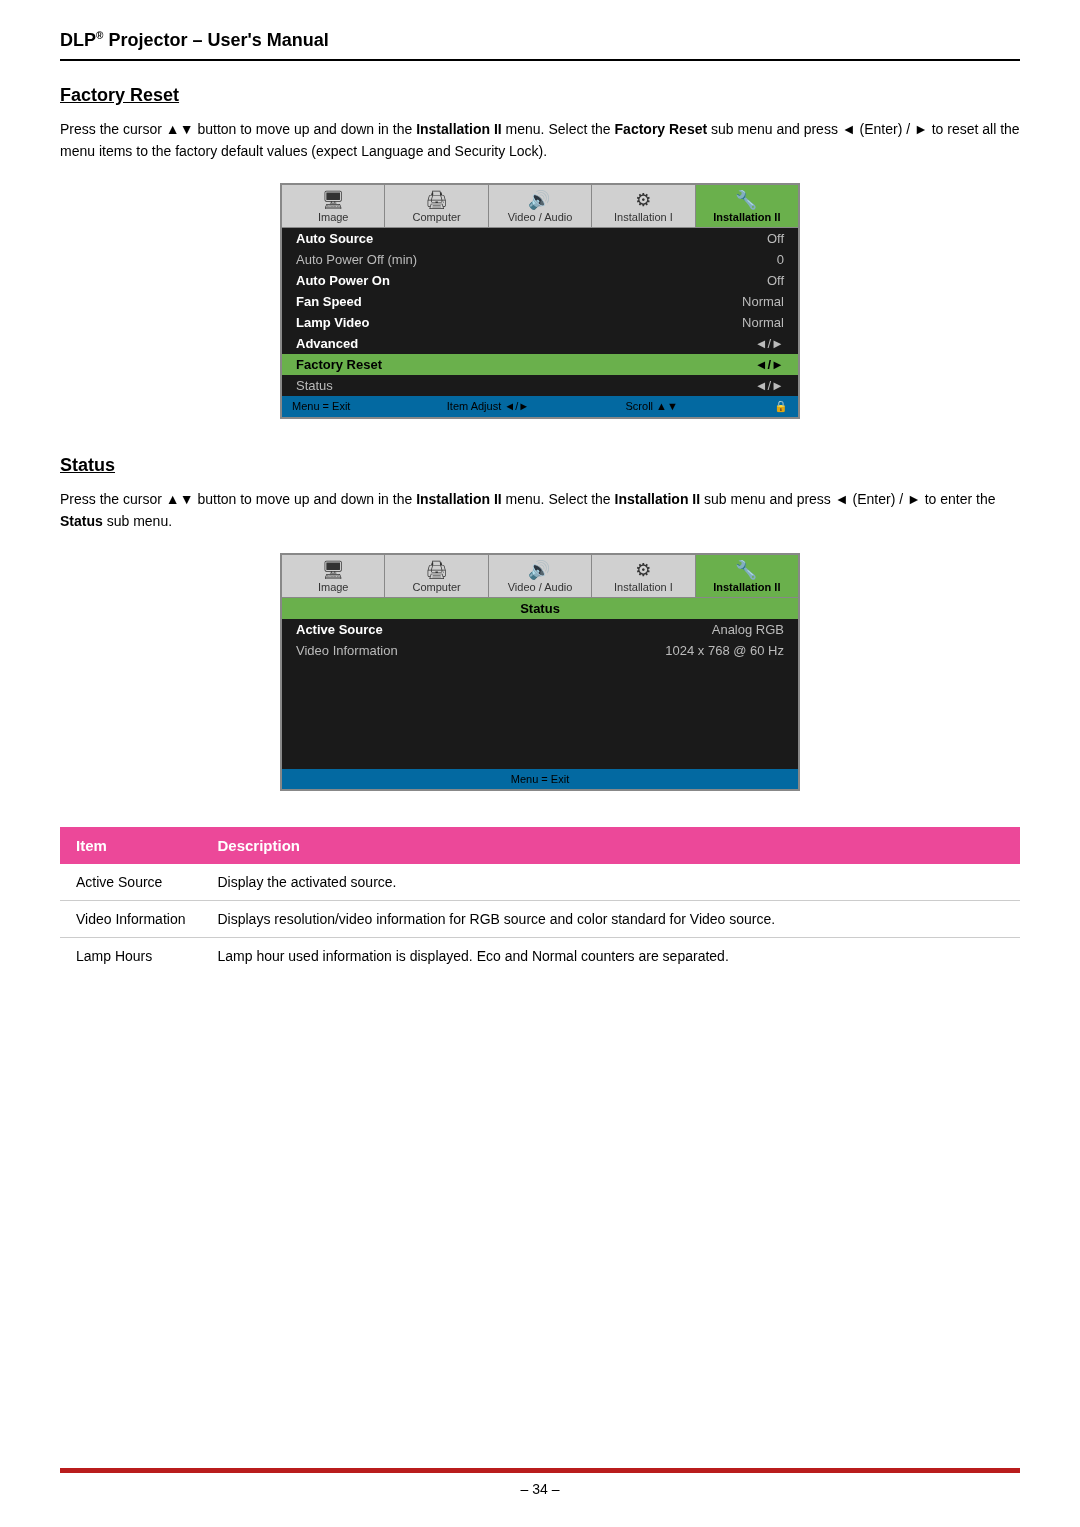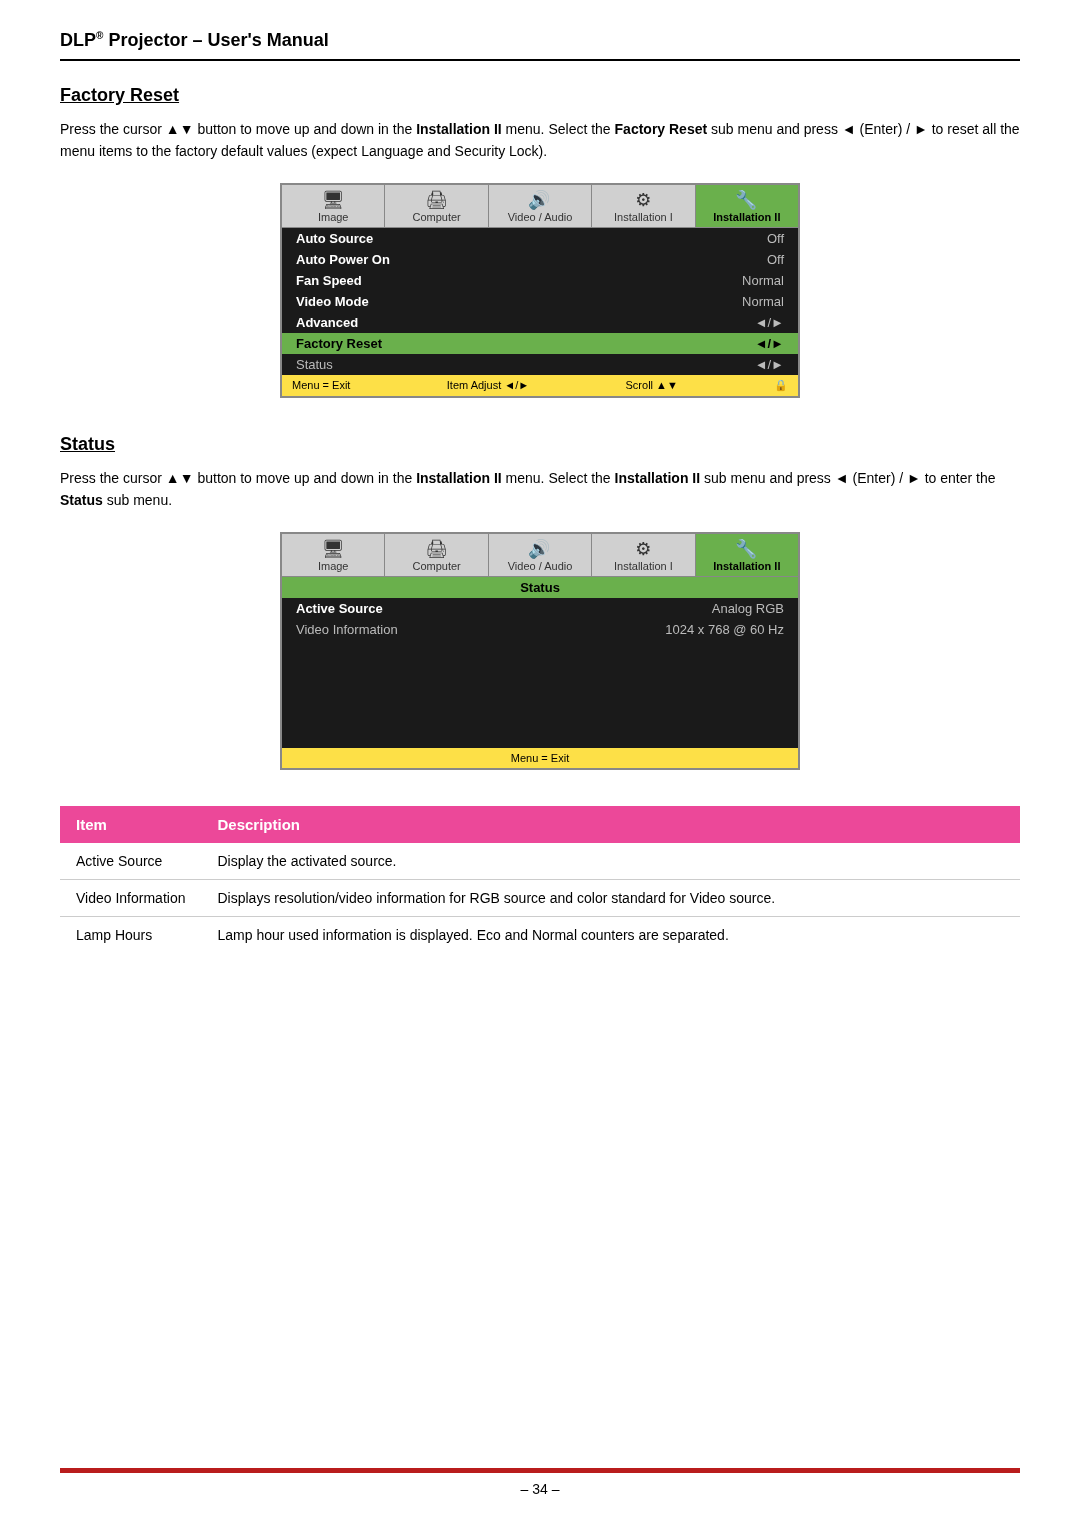--- a/index.html
+++ b/index.html
@@ -94,21 +94,21 @@
       color: #000;
       font-weight: bold;
     }
     .osd-row.bold-label .osd-label {
       font-weight: bold;
       color: #fff;
     }
     .osd-row .osd-label { color: inherit; }
     .osd-row .osd-value { color: inherit; }
     .osd-footer {
-      background: #fde047;
+      background: #0369a1;
       display: flex;
       justify-content: space-between;
       align-items: center;
       padding: 4px 10px;
       font-size: 11px;
       color: #000;
     }
     
     .osd-section-title-row {
       background: #6ab04c;
@@ -194,30 +194,34 @@
         <div class="osd-tab active">
           <span class="osd-tab-icon">🔧</span>
           <span>Installation II</span>
         </div>
       </div>
       <div class="osd-body">
         <div class="osd-row bold-label">
           <span class="osd-label">Auto Source</span>
           <span class="osd-value">Off</span>
         </div>
+        <div class="osd-row">
+          <span class="osd-label">Auto Power Off (min)</span>
+          <span class="osd-value">0</span>
+        </div>
         <div class="osd-row bold-label">
           <span class="osd-label">Auto Power On</span>
           <span class="osd-value">Off</span>
         </div>
         <div class="osd-row bold-label">
           <span class="osd-label">Fan Speed</span>
           <span class="osd-value">Normal</span>
         </div>
         <div class="osd-row bold-label">
-          <span class="osd-label">Video Mode</span>
+          <span class="osd-label">Lamp Video</span>
           <span class="osd-value">Normal</span>
         </div>
         <div class="osd-row bold-label">
           <span class="osd-label">Advanced</span>
           <span class="osd-value">◄/►</span>
         </div>
         <div class="osd-row highlighted">
           <span class="osd-label">Factory Reset</span>
           <span class="osd-value">◄/►</span>
         </div>

